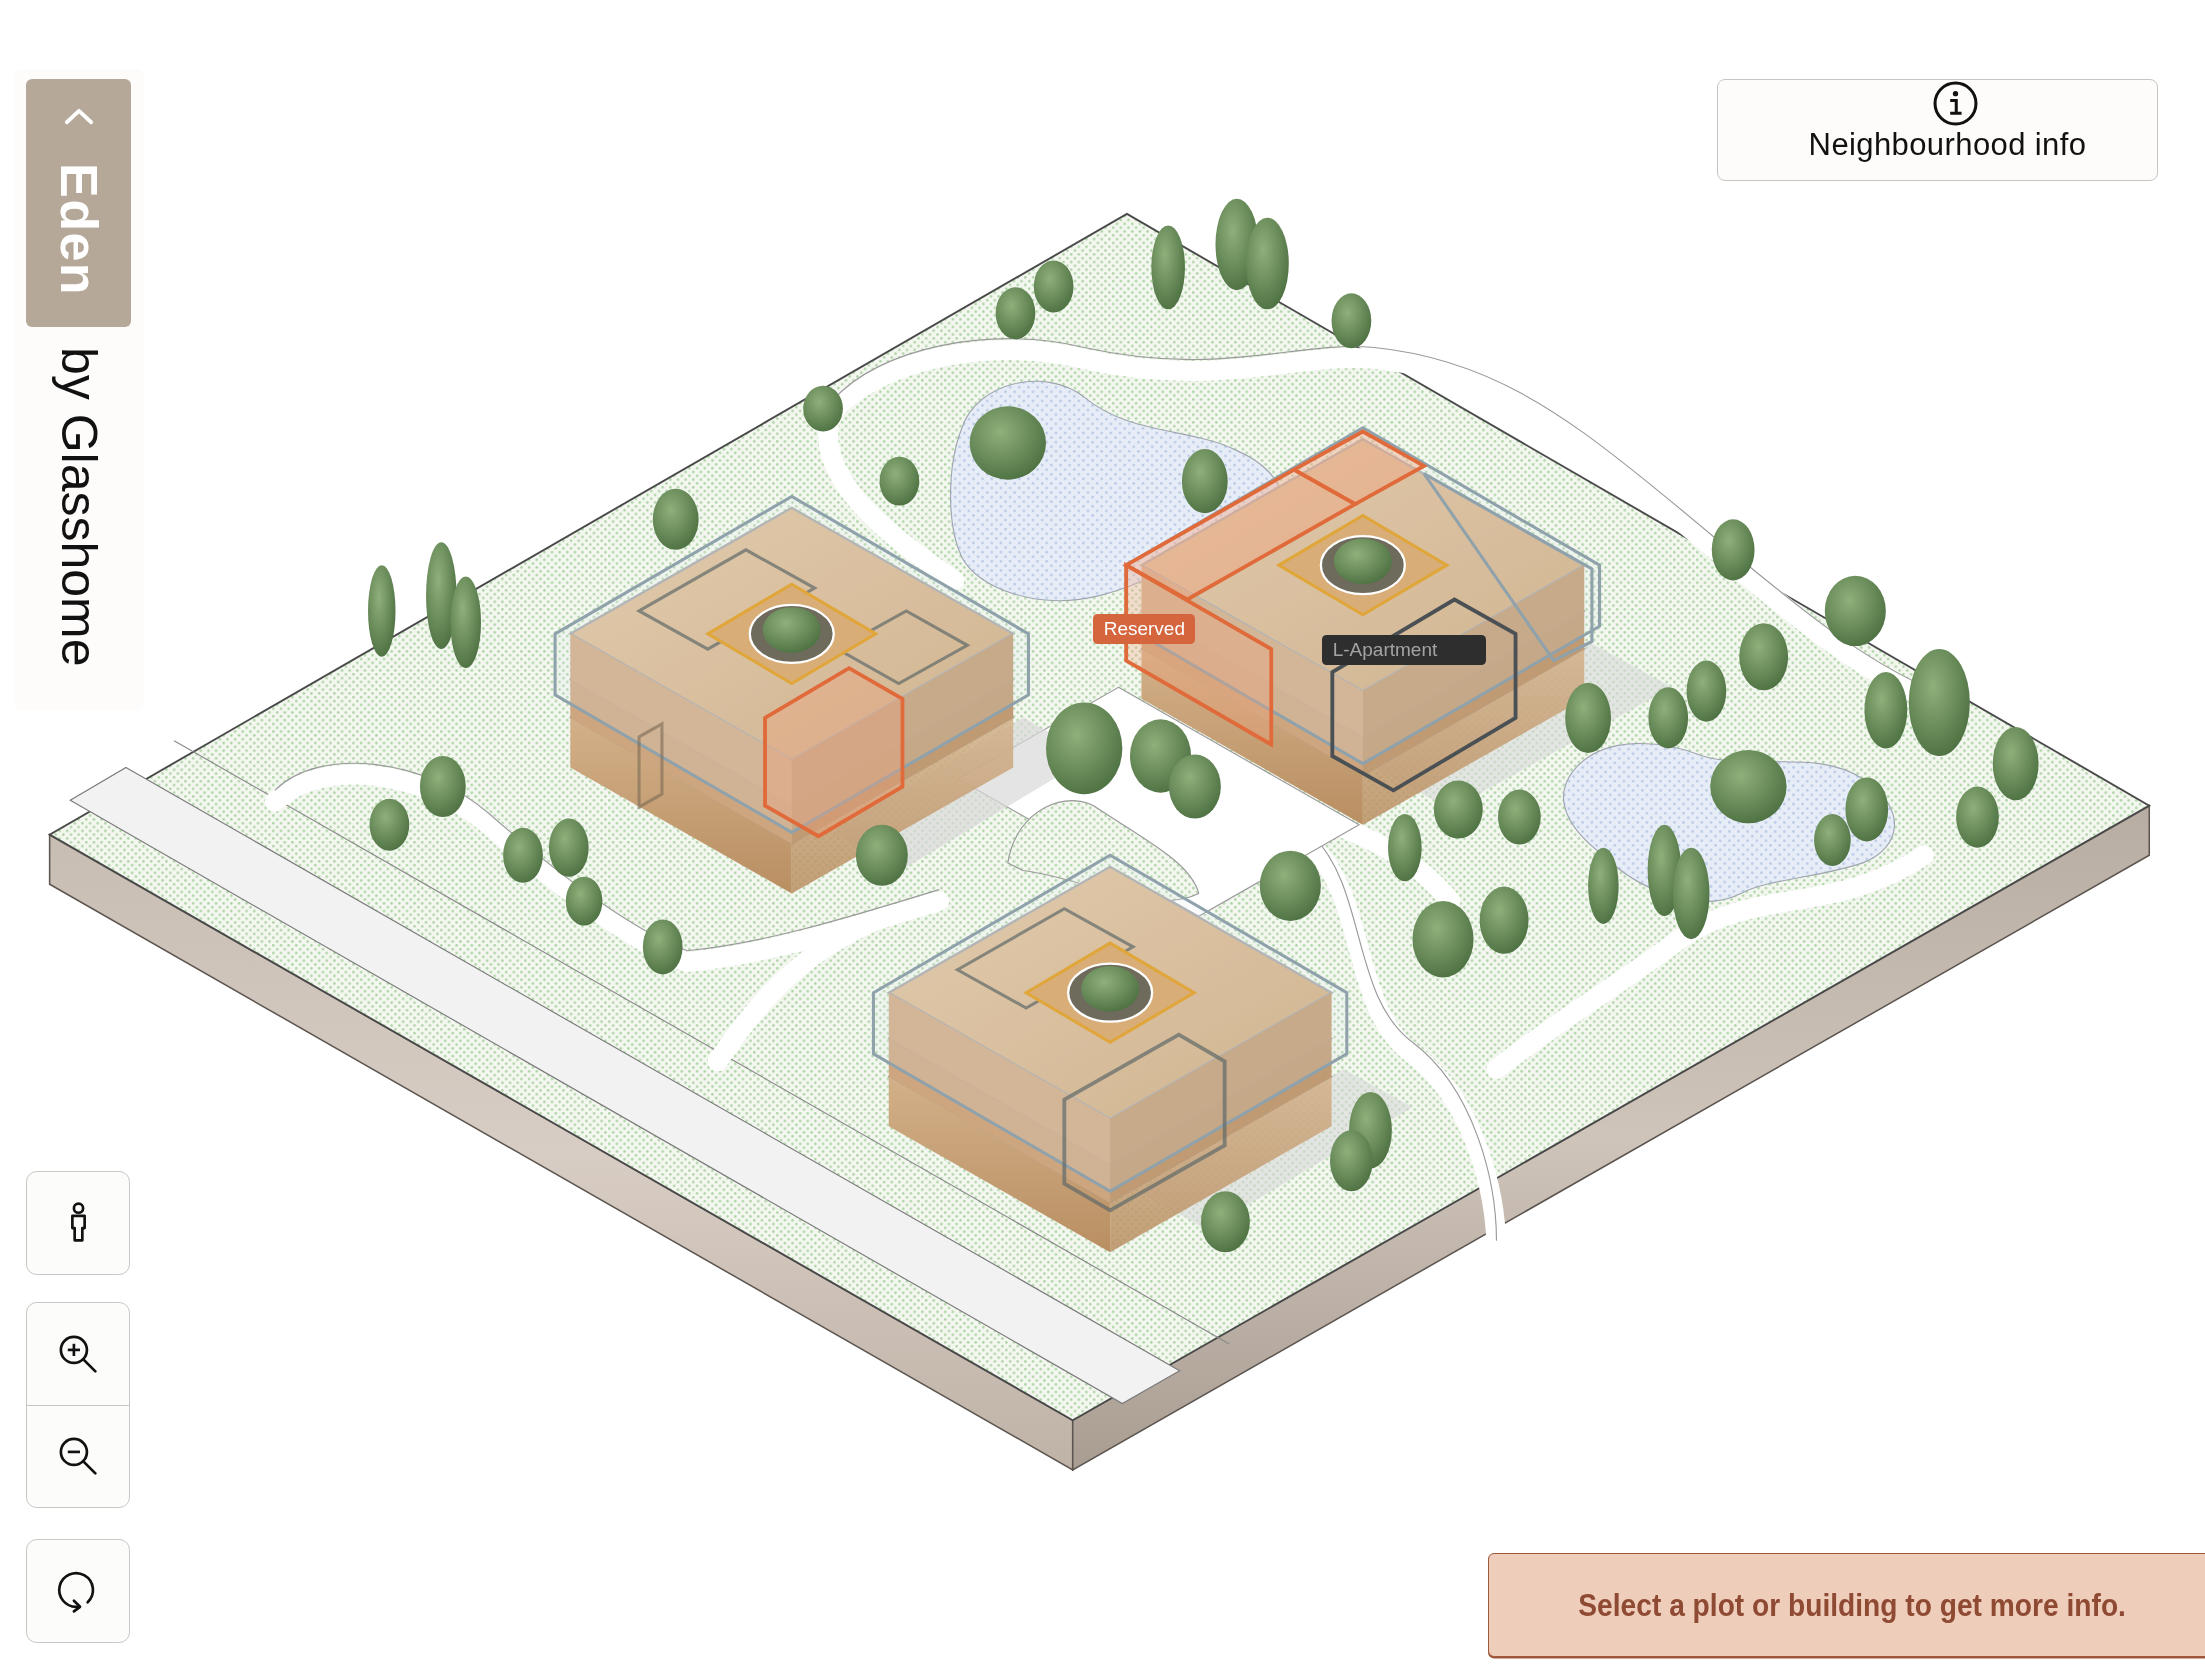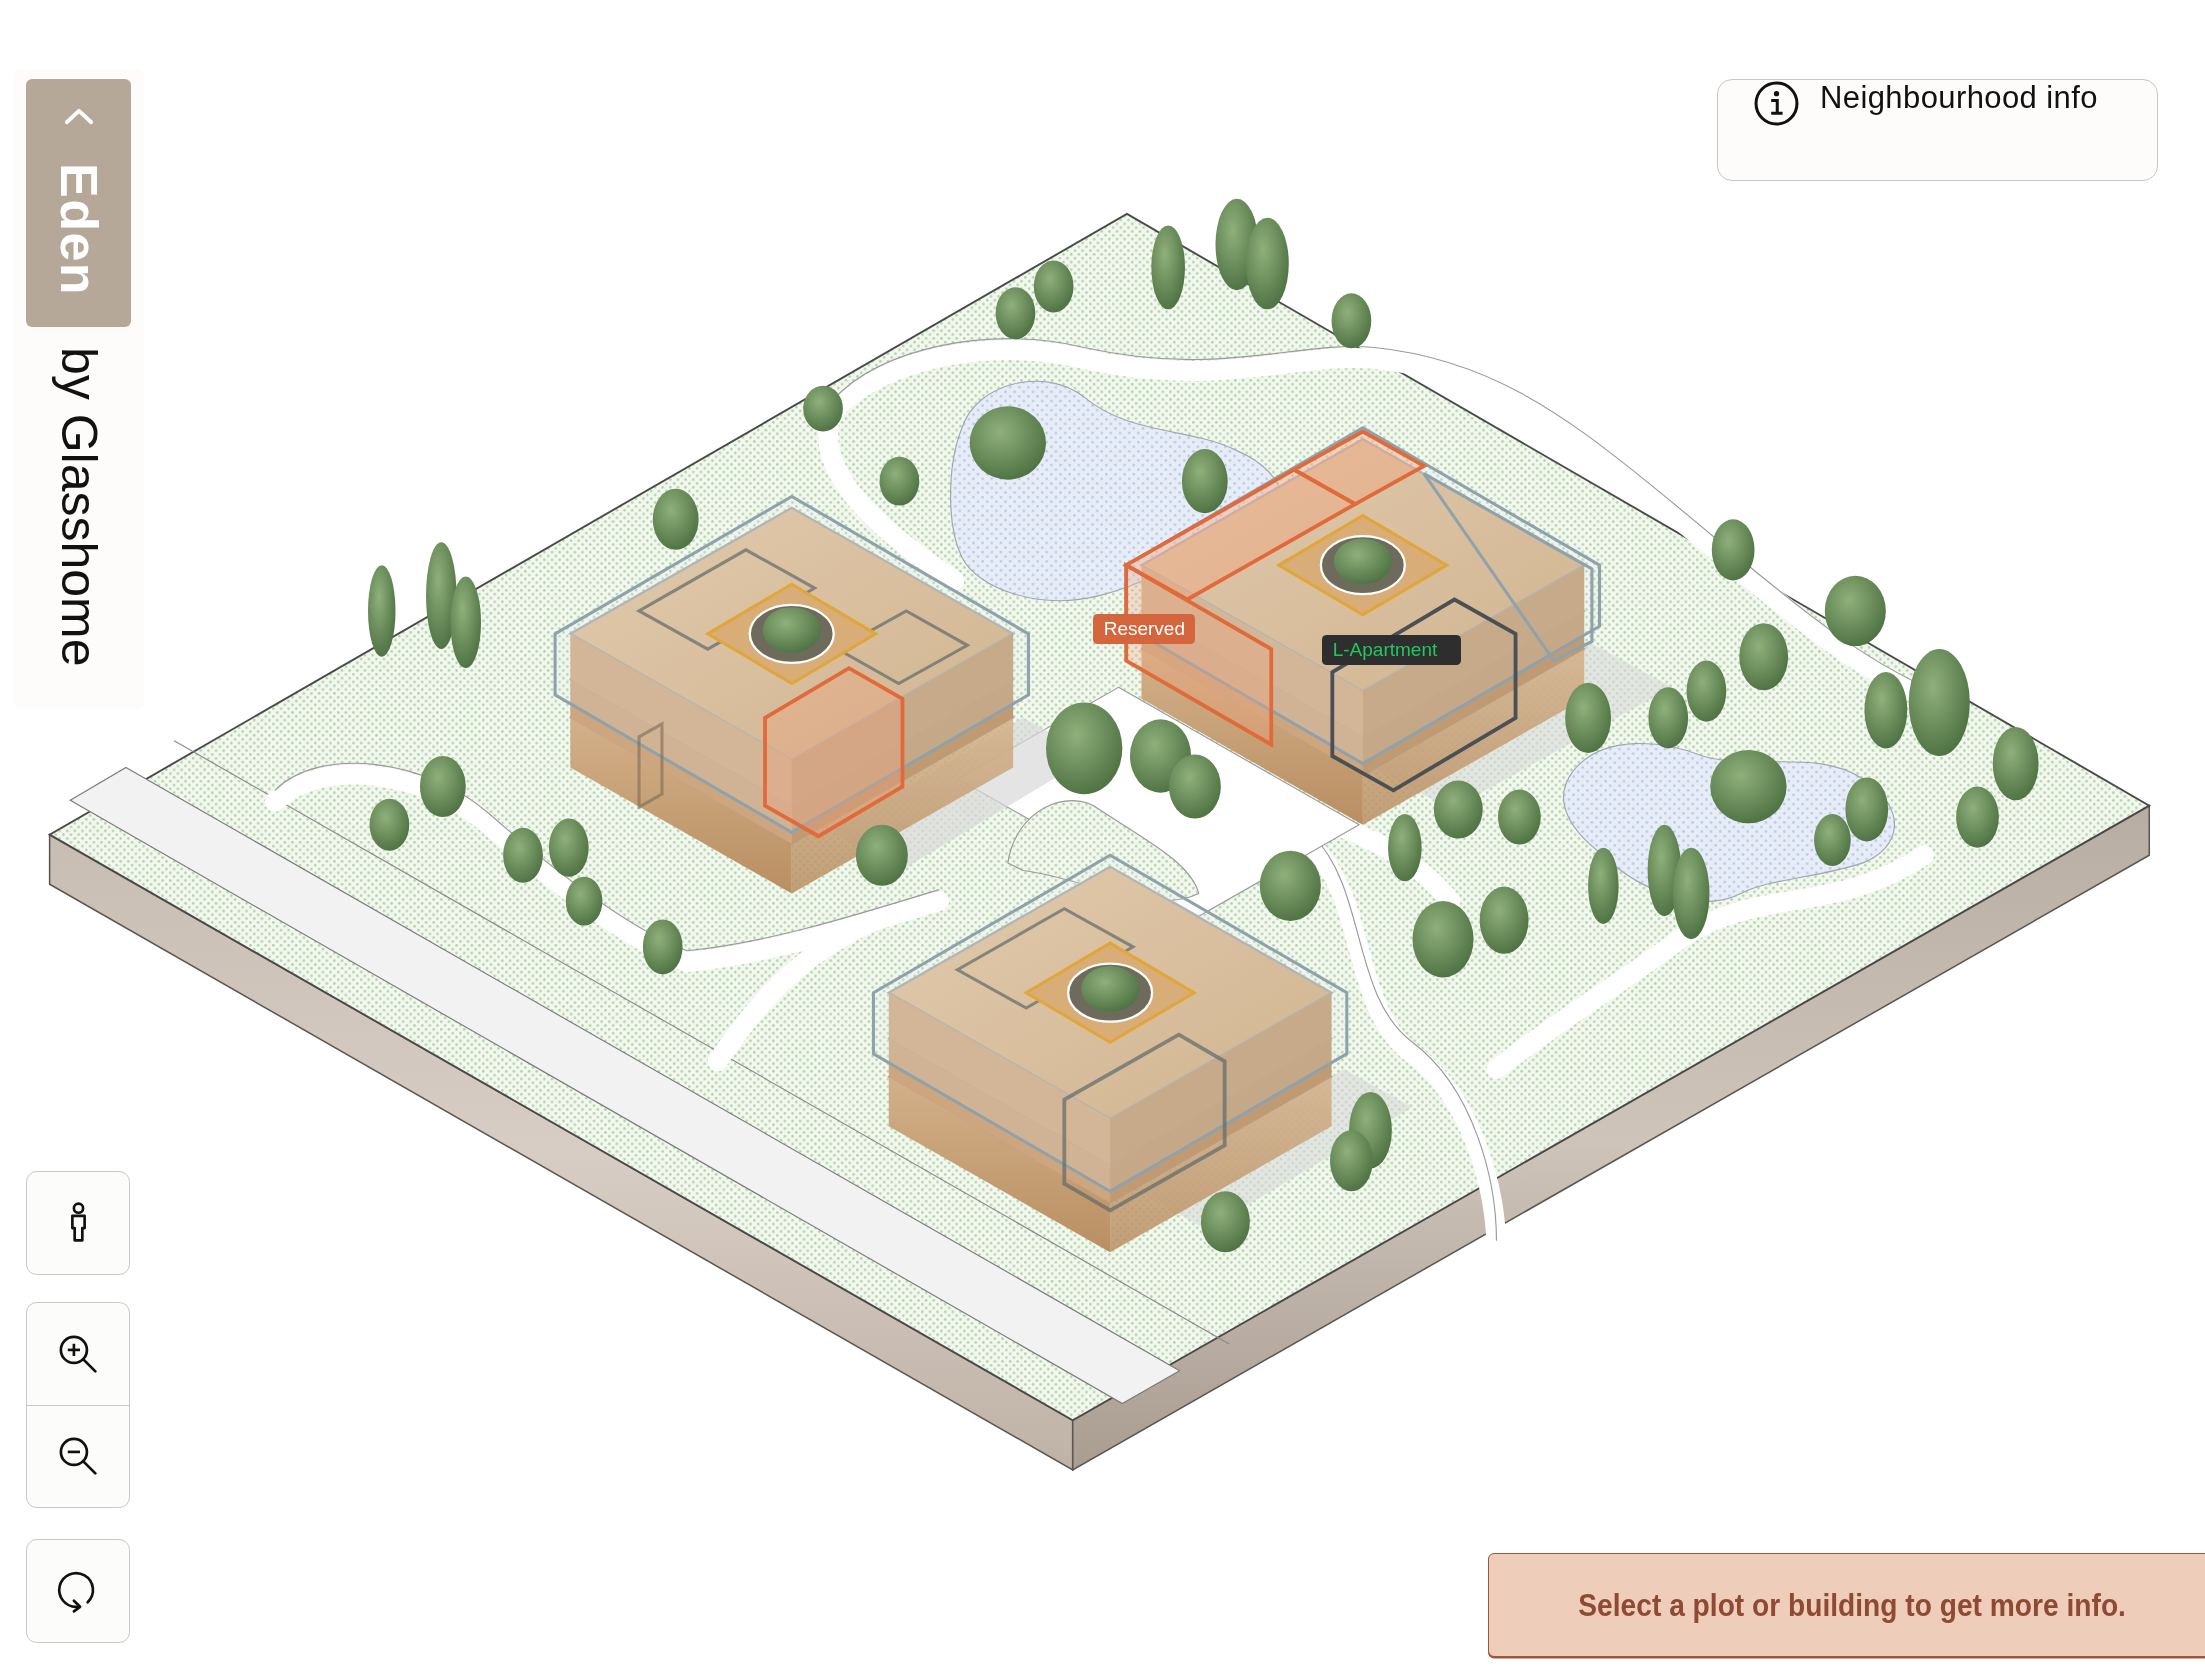--- a/index.html
+++ b/index.html
@@ -34,22 +34,22 @@
   .byline {
     position: absolute; left: 79px; top: 347px;
     transform-origin: left top;
     transform: rotate(90deg) translateY(-50%);
     color: #111111; font-size: 50px; font-weight: 400; white-space: nowrap; line-height: 1;
   }
 
   
   .info-button {
     position: absolute; left: 1717px; top: 79px; width: 441px; height: 102px;
-    background: #fdfcfa; border: 1.5px solid #c8c6c2; border-radius: 15px;
-    box-sizing: border-box; display: flex; cursor: pointer;
+    background: #fdfcfa; border: 1.5px solid #c8c6c2; border-radius: 8px;
+    box-sizing: border-box; display: flex; align-items: center; cursor: pointer; flex-direction: column;
   }
   .info-icon { margin-left: 35px; width: 47px; height: 47px; }
   .info-label {
     margin-left: 20px; font-size: 31px; color: #111; letter-spacing: 0.4px;
   }
 
   
   .ctrl {
     position: absolute; left: 26px; width: 104px; box-sizing: border-box;
     background: #fcfcfb; border: 1.5px solid #c9c7c4; border-radius: 10.7px;
@@ -74,21 +74,21 @@
     font-size: 32px; color: #8f4a34; font-weight: 700; letter-spacing: 0;
     transform: scaleX(0.88);
   }
 
   
   .tag {
     position: absolute; height: 30px; border-radius: 4.6px; display: flex; align-items: center;
     padding: 0 10.7px; box-sizing: border-box; font-size: 19px; white-space: nowrap; cursor: pointer;
   }
   .tag-reserved { left: 1093px; top: 614px; width: 102px; background: #d4653c; color: #ffffff; }
-  .tag-type { left: 1322px; top: 635px; width: 139px; background: #2e2e2e; color: #22c55e; }
+  .tag-type { left: 1322px; top: 635px; width: 164px; background: #2e2e2e; color: #a3a3a3; }
 </style>
 </head>
 <body>
 
 <div class="scene">
   <svg width="2205" height="1680" viewBox="0 0 2888 2200" xmlns="http://www.w3.org/2000/svg">
     <defs>
       <pattern id="grassDots" width="10" height="10" patternUnits="userSpaceOnUse">
         <rect width="10" height="10" fill="#f3f7f0"></rect>
         <circle cx="3" cy="3" r="1.6" fill="#a9d2a0"></circle>

